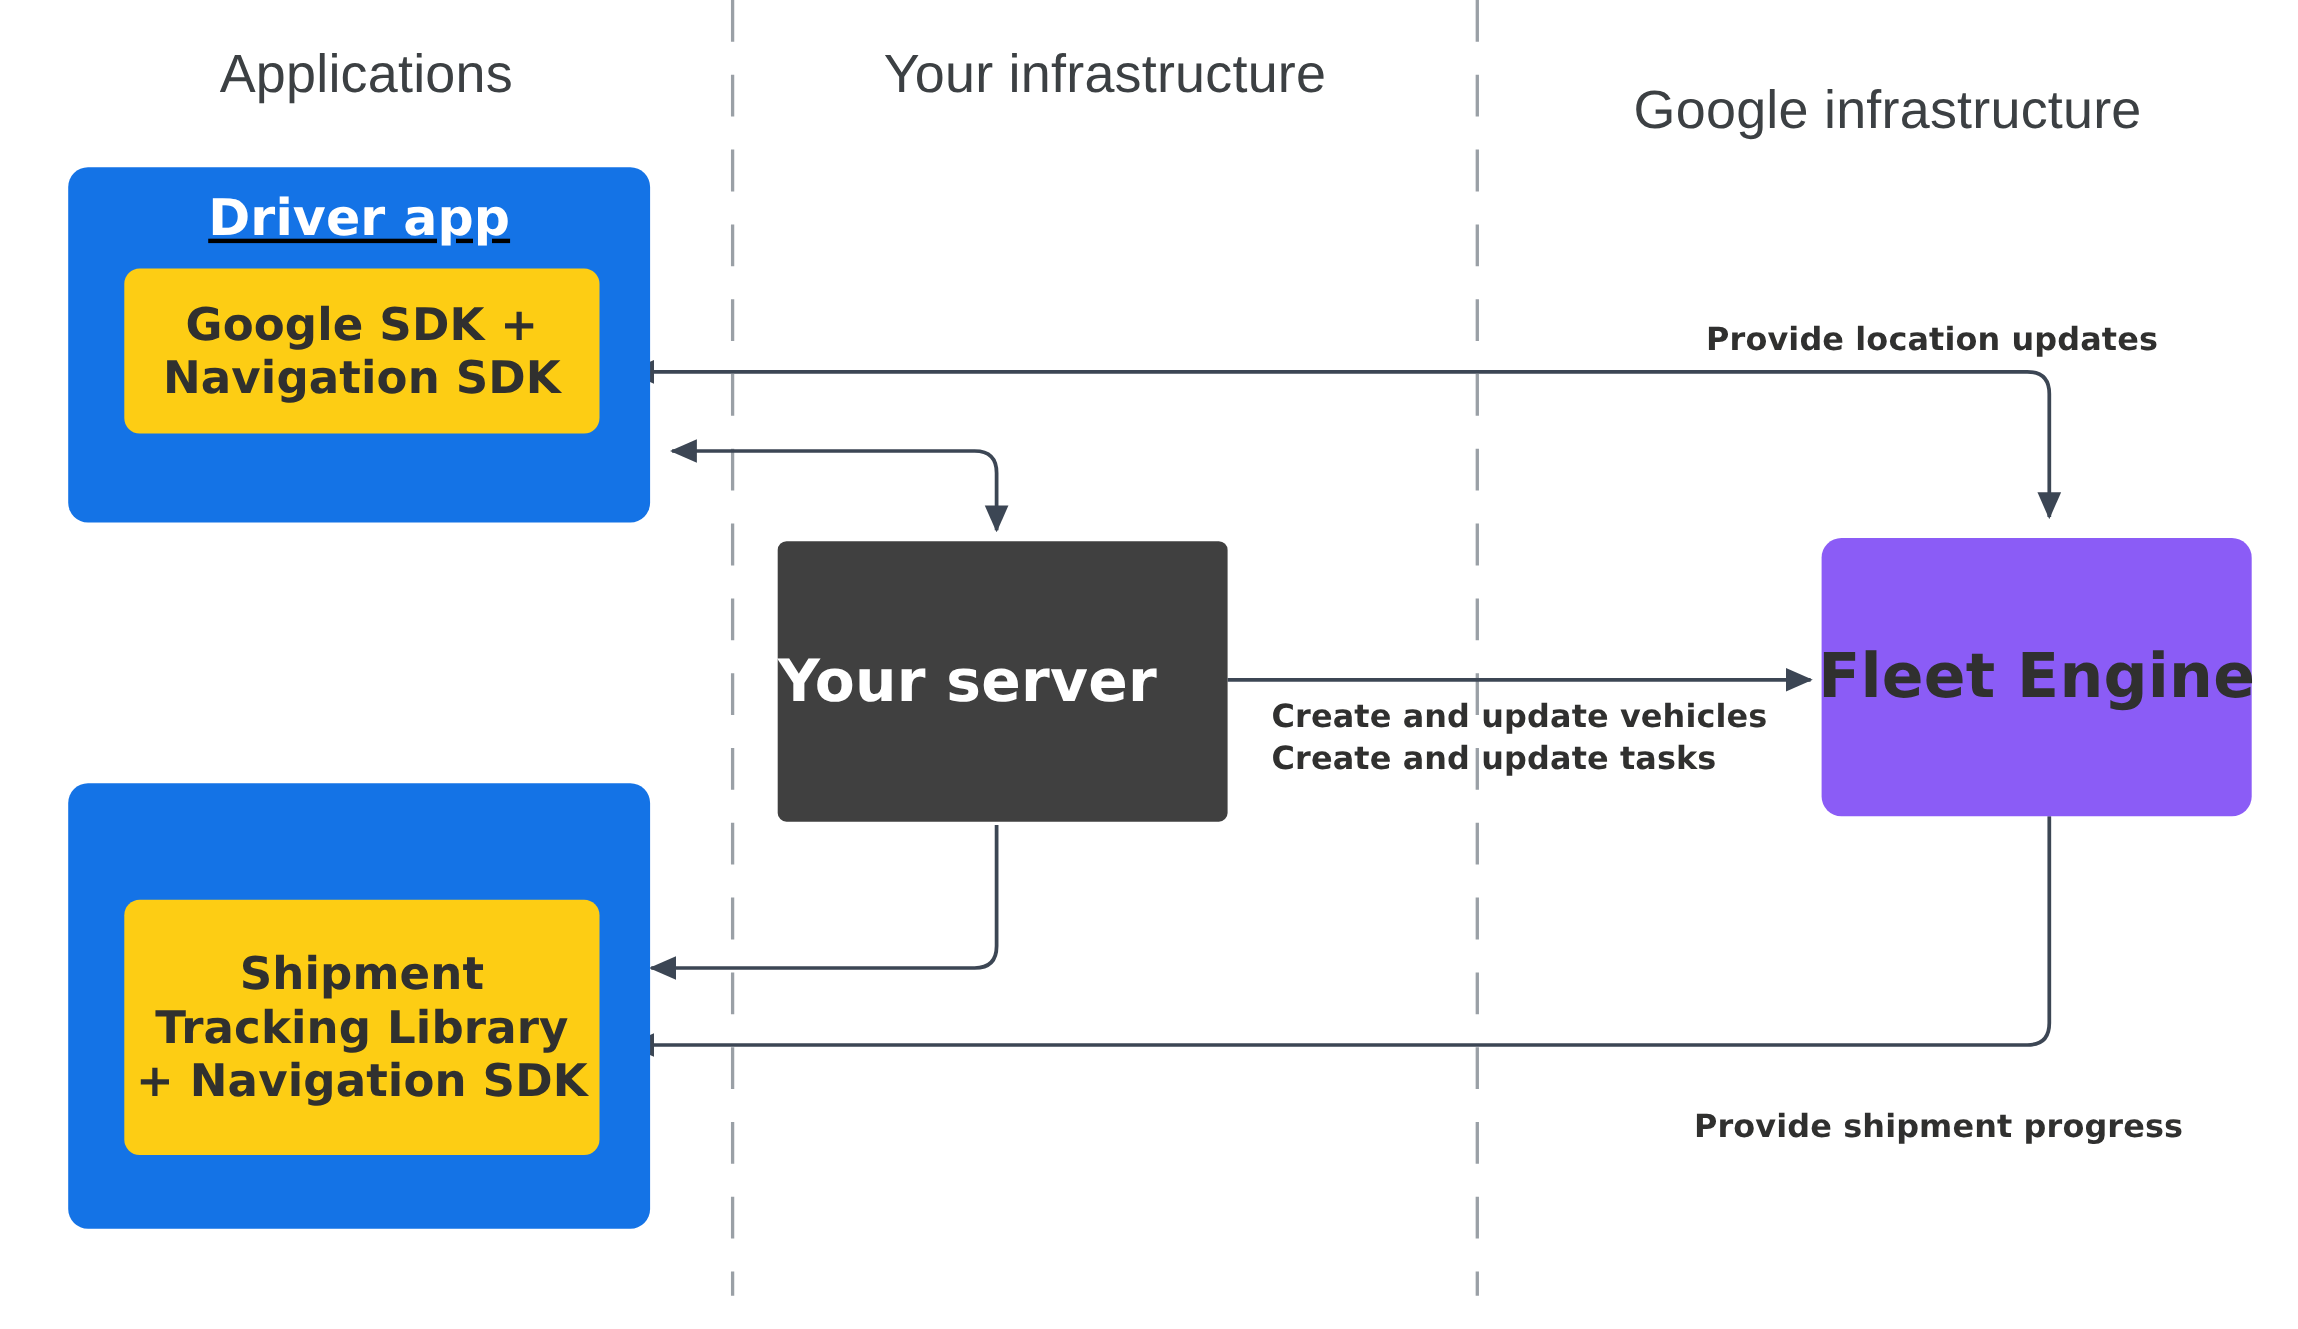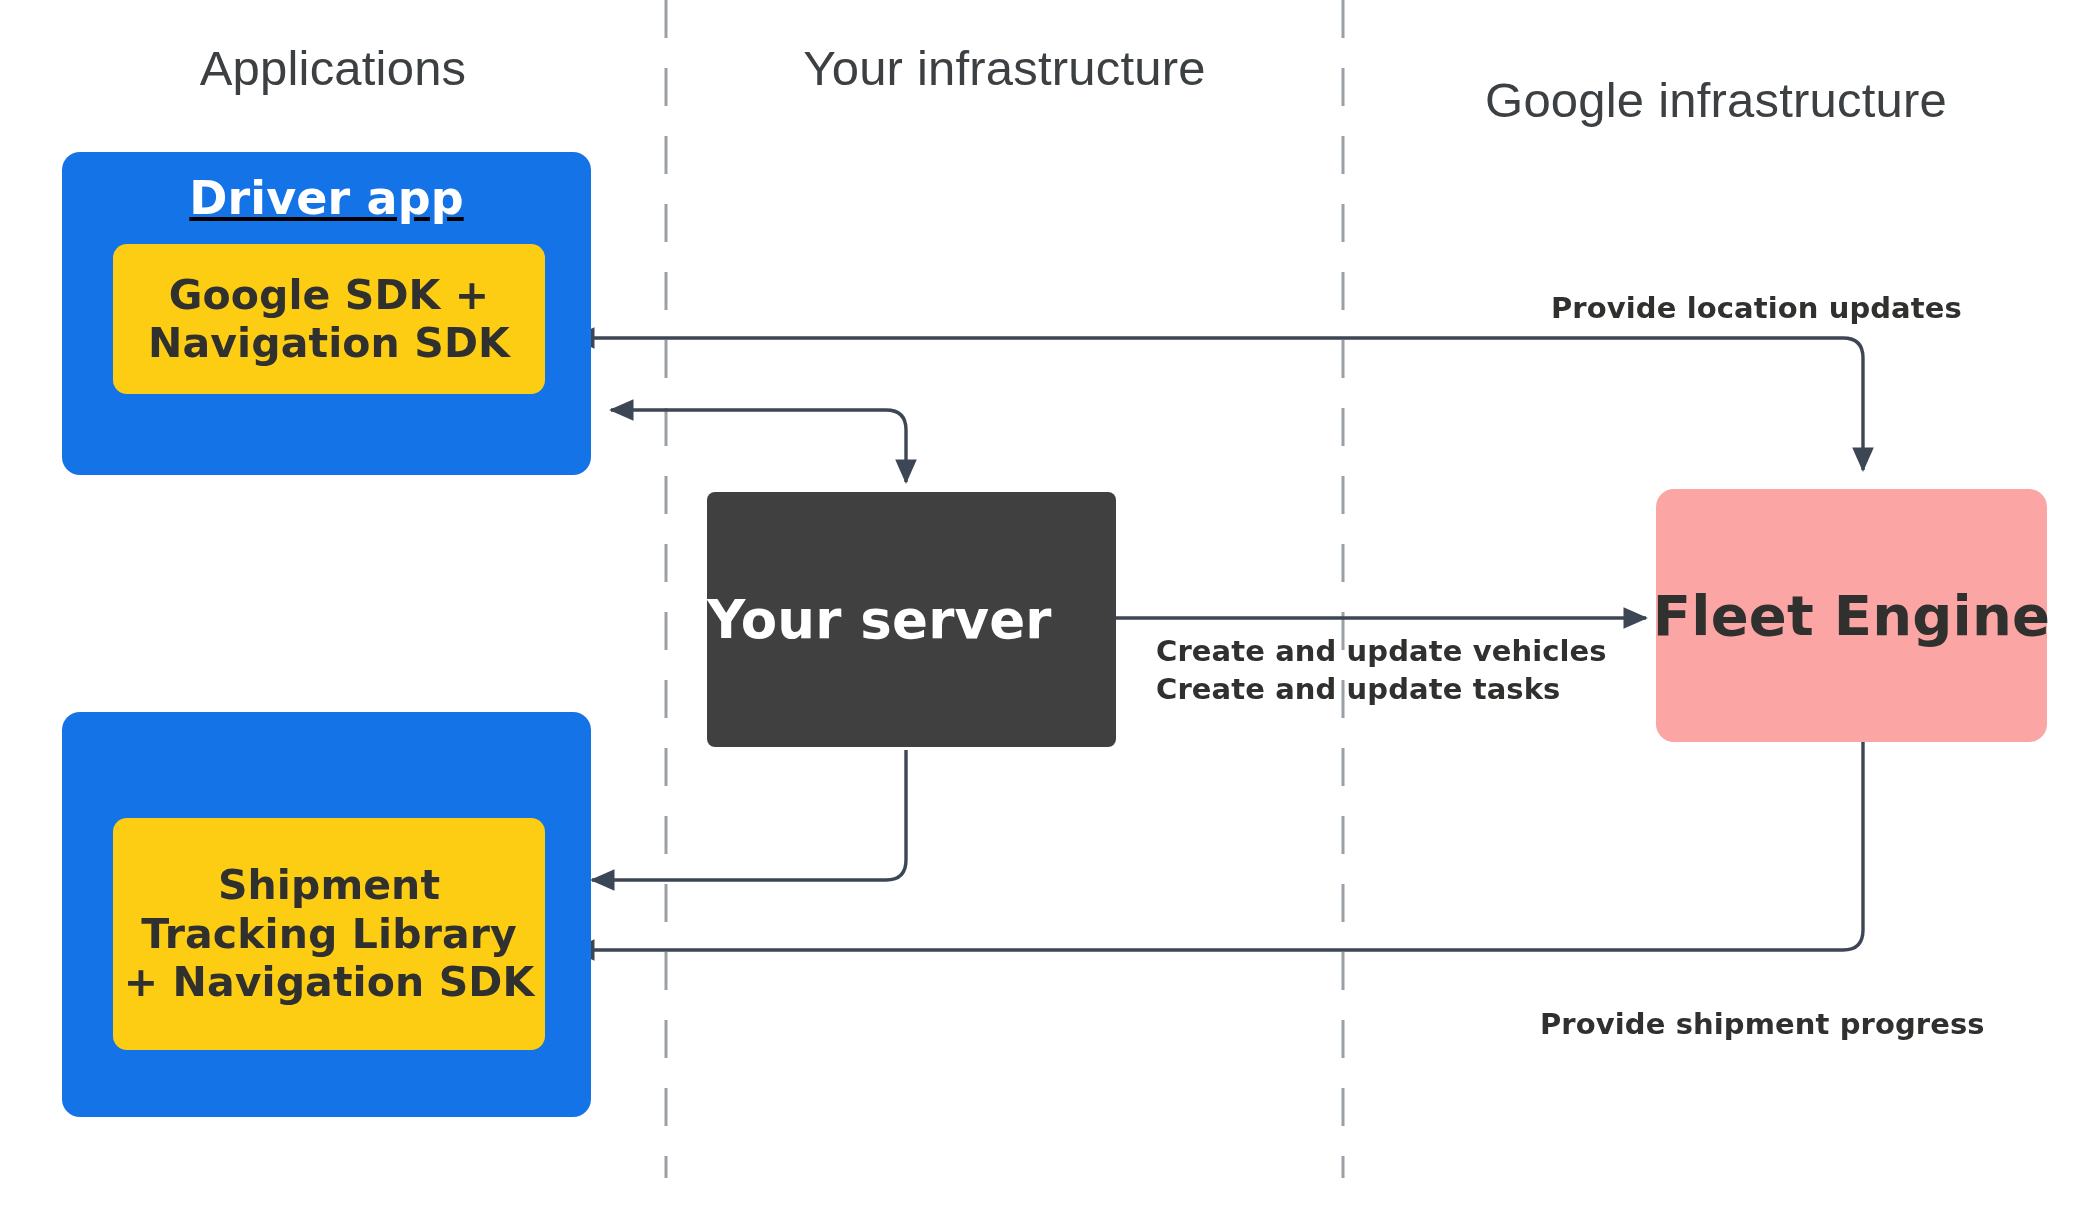--- a/index.html
+++ b/index.html
@@ -68,21 +68,21 @@
   }
   .server-text{
     color:#ffffff;
     font-weight:700;
     font-size:53px;
     letter-spacing:0.2px;
     white-space:nowrap;
   }
 
   .engine-box{
-    background:#fca5a5;
+    background:#8b5cf6;
     border-radius:18px;
     display:flex;
     align-items:center;
     justify-content:center;
   }
   .engine-text{
     color:#30302f;
     font-weight:700;
     font-size:56px;
     letter-spacing:0.2px;

